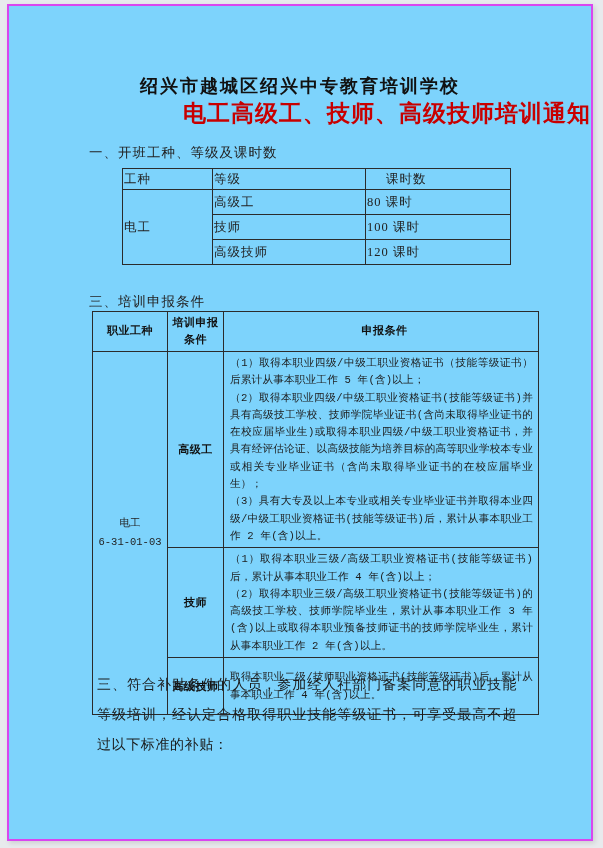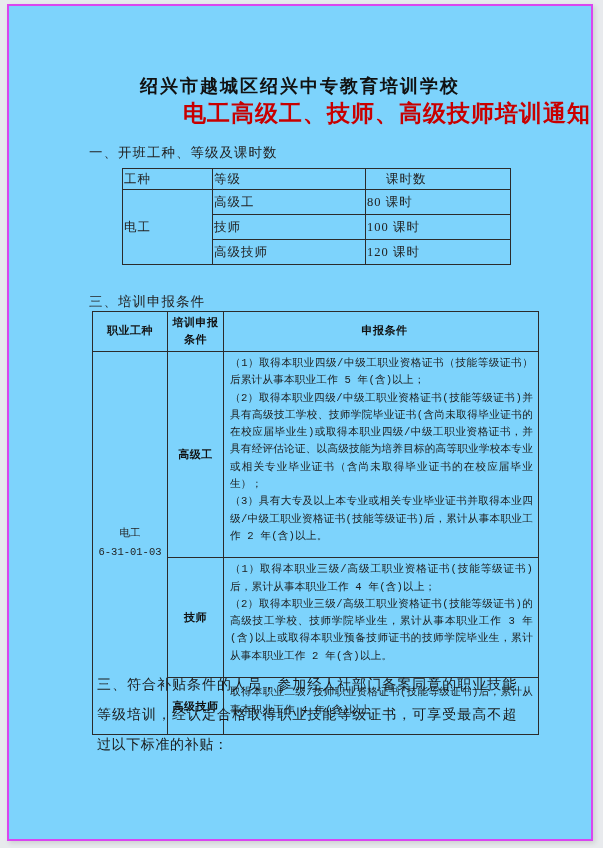--- a/index.html
+++ b/index.html
@@ -40,21 +40,21 @@
   .table2{position:absolute;left:83px;top:305px;width:430px;font-family:Liberation Mono, monospace;}
   .table2 th{
     text-align:center;vertical-align:middle;font-weight:bold;font-size:11px;
     letter-spacing:0.5px;color:#111;line-height:1.5;
   }
   .table2 .c1{width:72px;} .table2 .c2{width:53px;} .table2 .c3{width:305px;padding-left:8px;}
   .table2 .hrow{height:40px;}
   .row-senior{height:155px;} .row-technician{height:98px;} .row-senior-tech{height:57px;}
   .occ-cell{text-align:center;vertical-align:middle;font-size:10.5px;line-height:1.8;color:#222;}
   .level-cell{text-align:center;vertical-align:middle;font-weight:bold;font-size:11px;letter-spacing:0.5px;color:#111;}
-  .cond-cell{vertical-align:middle;padding:3px 5px 12px 6px;}
+  .cond-cell{vertical-align:middle;padding:3px 5px 2px 6px;}
   .cond-cell p{
     margin:0;font-size:10.6px;line-height:17.3px;letter-spacing:0.2px;
     text-align:justify;color:#1c1c1c;
   }
   .footer-para{
     position:absolute;left:88px;top:664px;width:420px;
     font-size:14px;line-height:30px;letter-spacing:0.6px;text-align:justify;color:#1a1a1a;
   }
 </style>
 </head>

